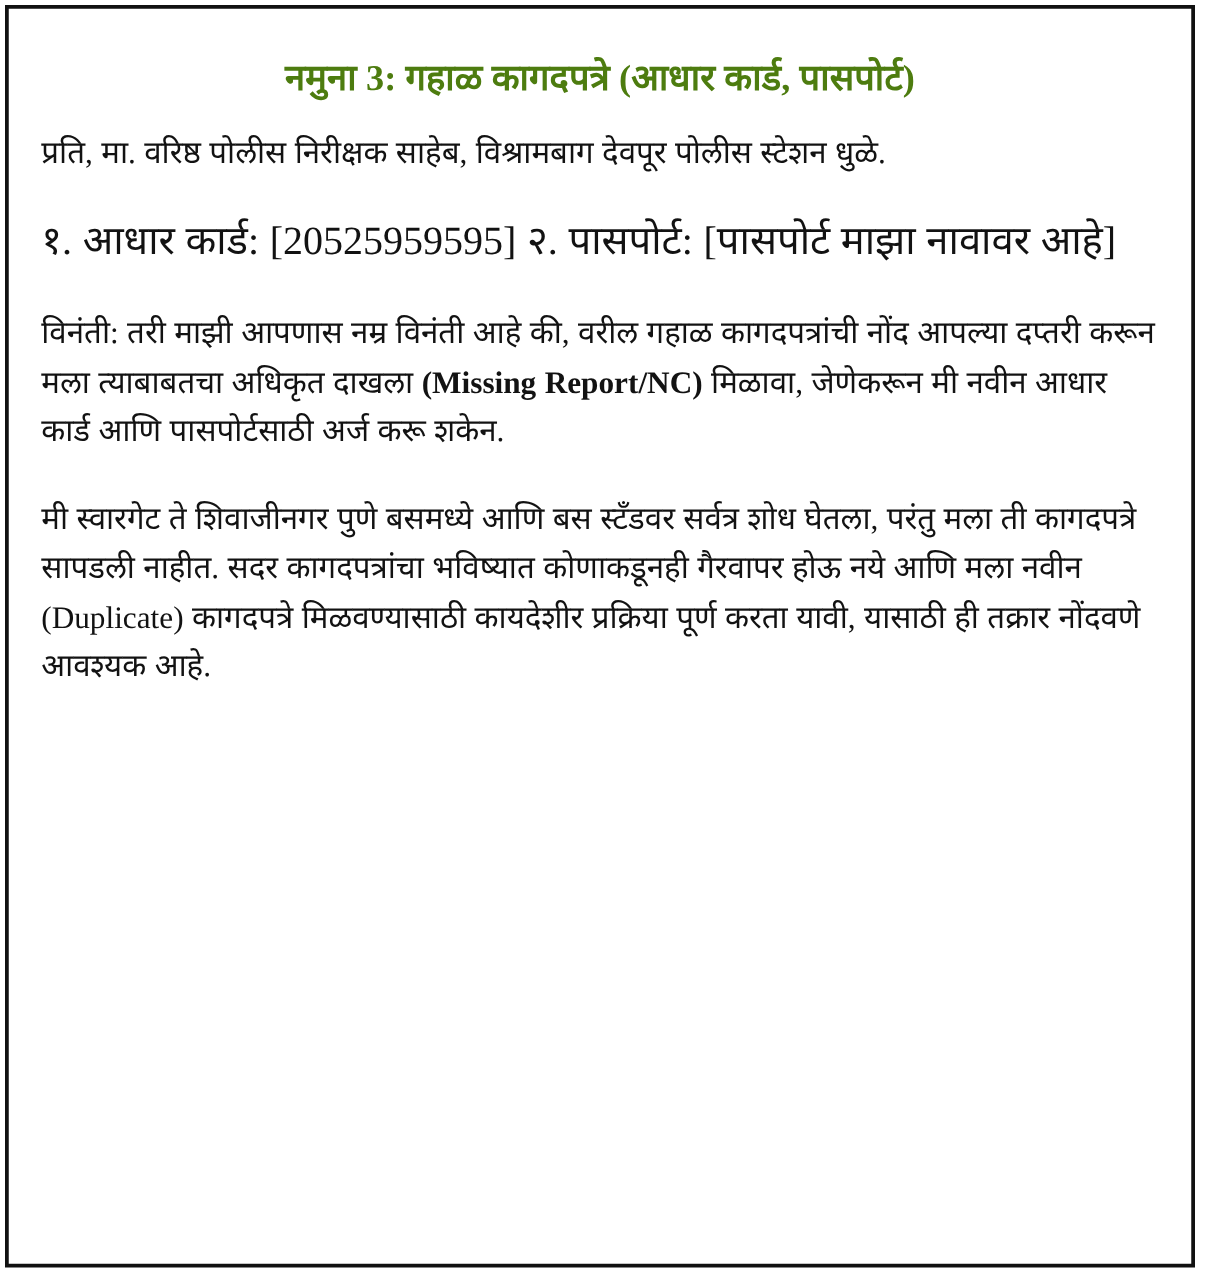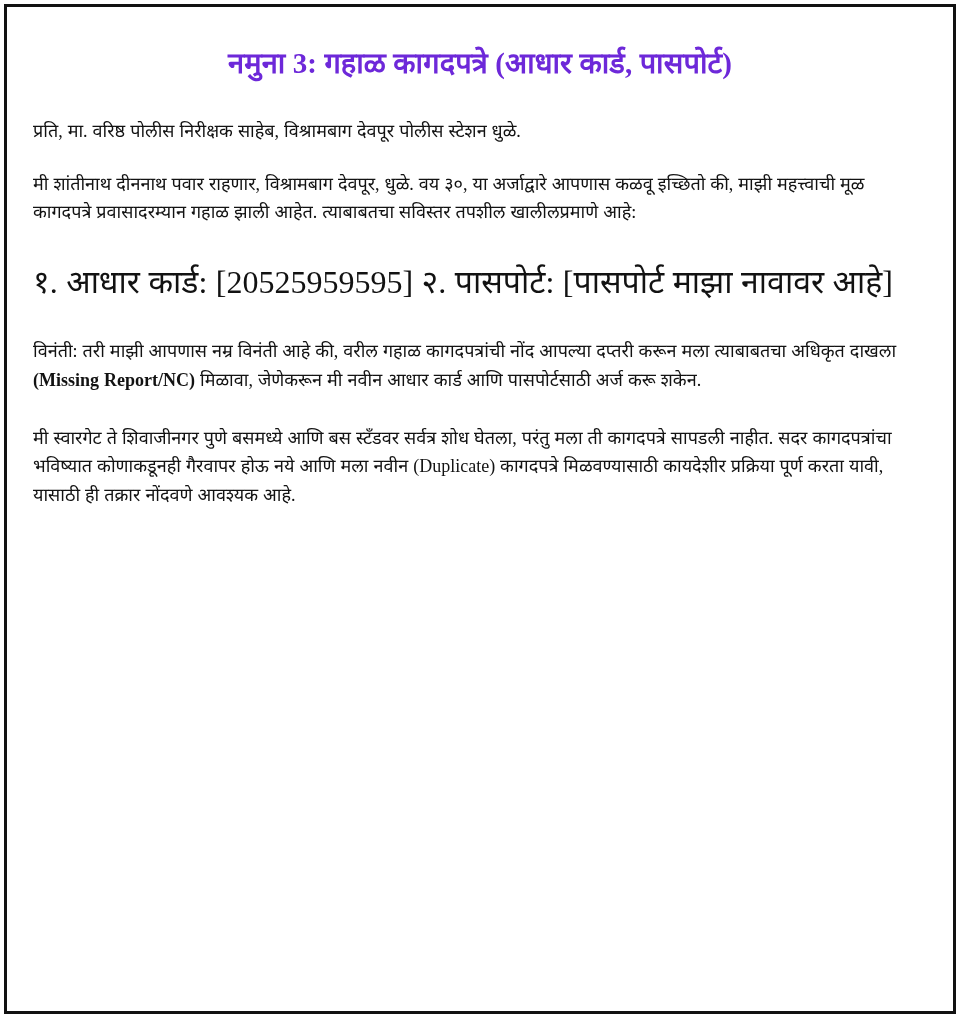--- a/index.html
+++ b/index.html
@@ -34,26 +34,26 @@
     box-sizing: border-box;
     padding: 38px 26px 10px 26px;
   }
 
   .doc-title {
     text-align: center;
     font-weight: bold;
     font-size: 29px;
     line-height: 1.25;
     letter-spacing: 0.1px;
-    margin: 0 0 36px 0;
-    color: #6d28d9;
+    margin: 0 0 22px 0;
+    color: #4d7c0f;
   }
 
   .para {
-    font-size: 18px;
+    font-size: 25px;
     line-height: 1.58;
     margin: 0 0 26px 0;
     text-align: left;
     color: #121212;
     word-spacing: 0.5px;
   }
 
   .para.tight {
     margin-bottom: 24px;
   }
@@ -81,21 +81,20 @@
 
 <div id="page-frame">
   <div id="page-inner">
 
     <h1 class="doc-title">नमुना 3: गहाळ कागदपत्रे (आधार कार्ड, पासपोर्ट)</h1>
 
     <p class="para tight">प्रति, मा. वरिष्ठ पोलीस निरीक्षक साहेब, विश्रामबाग देवपूर पोलीस स्टेशन धुळे.</p>
 
 
 
-    <p class="para block">मी शांतीनाथ दीननाथ पवार राहणार, विश्रामबाग देवपूर, धुळे. वय ३०, या अर्जाद्वारे आपणास कळवू इच्छितो की, माझी महत्त्वाची मूळ कागदपत्रे प्रवासादरम्यान गहाळ झाली आहेत. त्याबाबतचा सविस्तर तपशील खालीलप्रमाणे आहे:</p>
 
 
     <p class="para docs-line">१. आधार कार्ड: [20525959595] २. पासपोर्ट: [पासपोर्ट माझा नावावर आहे]</p>
 
     <p class="para block"><span>विनंती: तरी माझी आपणास नम्र विनंती आहे की, वरील गहाळ कागदपत्रांची नोंद आपल्या दप्तरी करून मला त्याबाबतचा अधिकृत दाखला </span><span class="latin-bold">(Missing Report/NC)</span><span> मिळावा, जेणेकरून मी नवीन आधार कार्ड आणि पासपोर्टसाठी अर्ज करू शकेन.</span></p>
 
     <p class="para block">मी स्वारगेट ते शिवाजीनगर पुणे  बसमध्ये आणि बस स्टँडवर सर्वत्र शोध घेतला, परंतु मला ती कागदपत्रे सापडली नाहीत. सदर कागदपत्रांचा भविष्यात कोणाकडूनही गैरवापर होऊ नये आणि मला नवीन (Duplicate) कागदपत्रे मिळवण्यासाठी कायदेशीर प्रक्रिया पूर्ण करता यावी, यासाठी ही तक्रार नोंदवणे आवश्यक आहे.</p>
 
   </div>
 </div>

